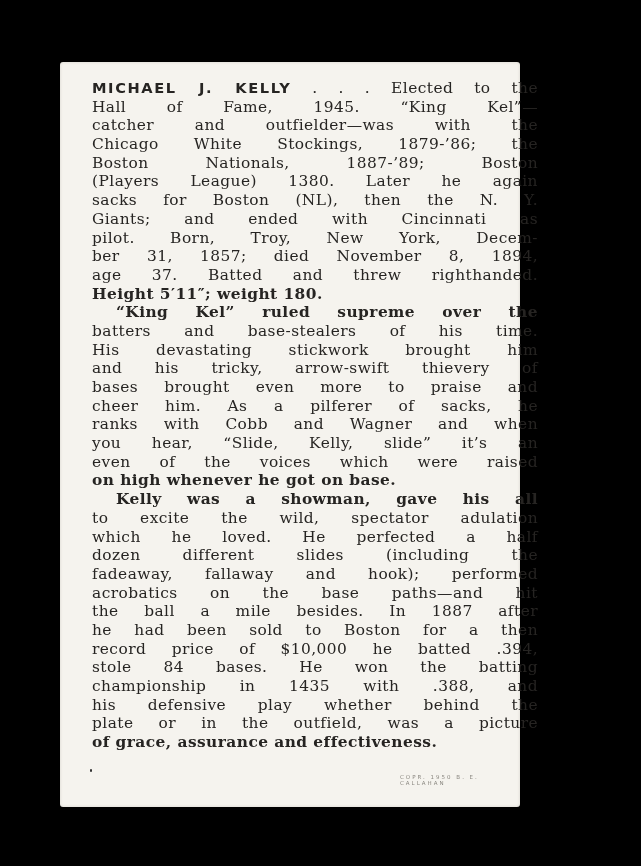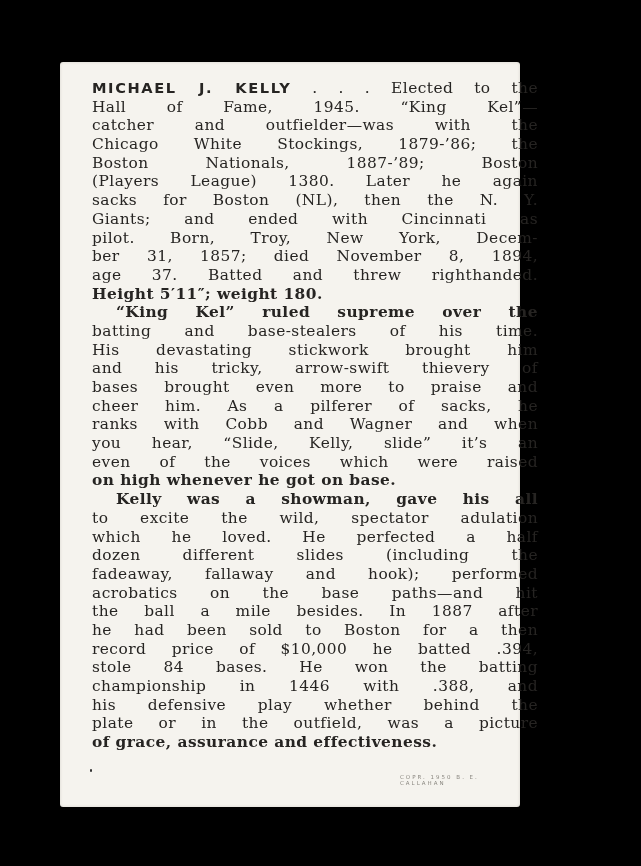--- a/index.html
+++ b/index.html
@@ -87,39 +87,39 @@
     <span class="line">Chicago White Stockings, 1879-’86; the</span>
     <span class="line">Boston Nationals, 1887-’89; Boston</span>
     <span class="line">(Players League) 1380. Later he again</span>
     <span class="line">sacks for Boston (NL), then the N. Y.</span>
     <span class="line">Giants; and ended with Cincinnati as</span>
     <span class="line">pilot. Born, Troy, New York, Decem-</span>
     <span class="line">ber 31, 1857; died November 8, 1894,</span>
     <span class="line">age 37. Batted and threw righthanded.</span>
     <span class="line last">Height 5′11″; weight 180.</span>
     <span class="line indent">“King Kel” ruled supreme over the</span>
-    <span class="line">batting and base-stealers of his time.</span>
+    <span class="line">batters and base-stealers of his time.</span>
     <span class="line">His devastating stickwork brought him</span>
     <span class="line">and his tricky, arrow-swift thievery of</span>
     <span class="line">bases brought even more to praise and</span>
     <span class="line">cheer him. As a pilferer of sacks, he</span>
     <span class="line">ranks with Cobb and Wagner and when</span>
     <span class="line">you hear, “Slide, Kelly, slide” it’s an</span>
     <span class="line">even of the voices which were raised</span>
     <span class="line last">on high whenever he got on base.</span>
     <span class="line indent">Kelly was a showman, gave his all</span>
     <span class="line">to excite the wild, spectator adulation</span>
     <span class="line">which he loved. He perfected a half</span>
     <span class="line">dozen different slides (including the</span>
     <span class="line">fadeaway, fallaway and hook); performed</span>
     <span class="line">acrobatics on the base paths—and hit</span>
     <span class="line">the ball a mile besides. In 1887 after</span>
     <span class="line">he had been sold to Boston for a then</span>
     <span class="line">record price of $10,000 he batted .394,</span>
     <span class="line">stole 84 bases. He won the batting</span>
-    <span class="line">championship in 1446 with .388, and</span>
+    <span class="line">championship in 1435 with .388, and</span>
     <span class="line">his defensive play whether behind the</span>
     <span class="line">plate or in the outfield, was a picture</span>
     <span class="line last">of grace, assurance and effectiveness.</span>
   </div>
   <span class="speck"></span>
   <div class="copyright">COPR. 1950 B. E. CALLAHAN</div>
 </div>
 
 </body></html>

